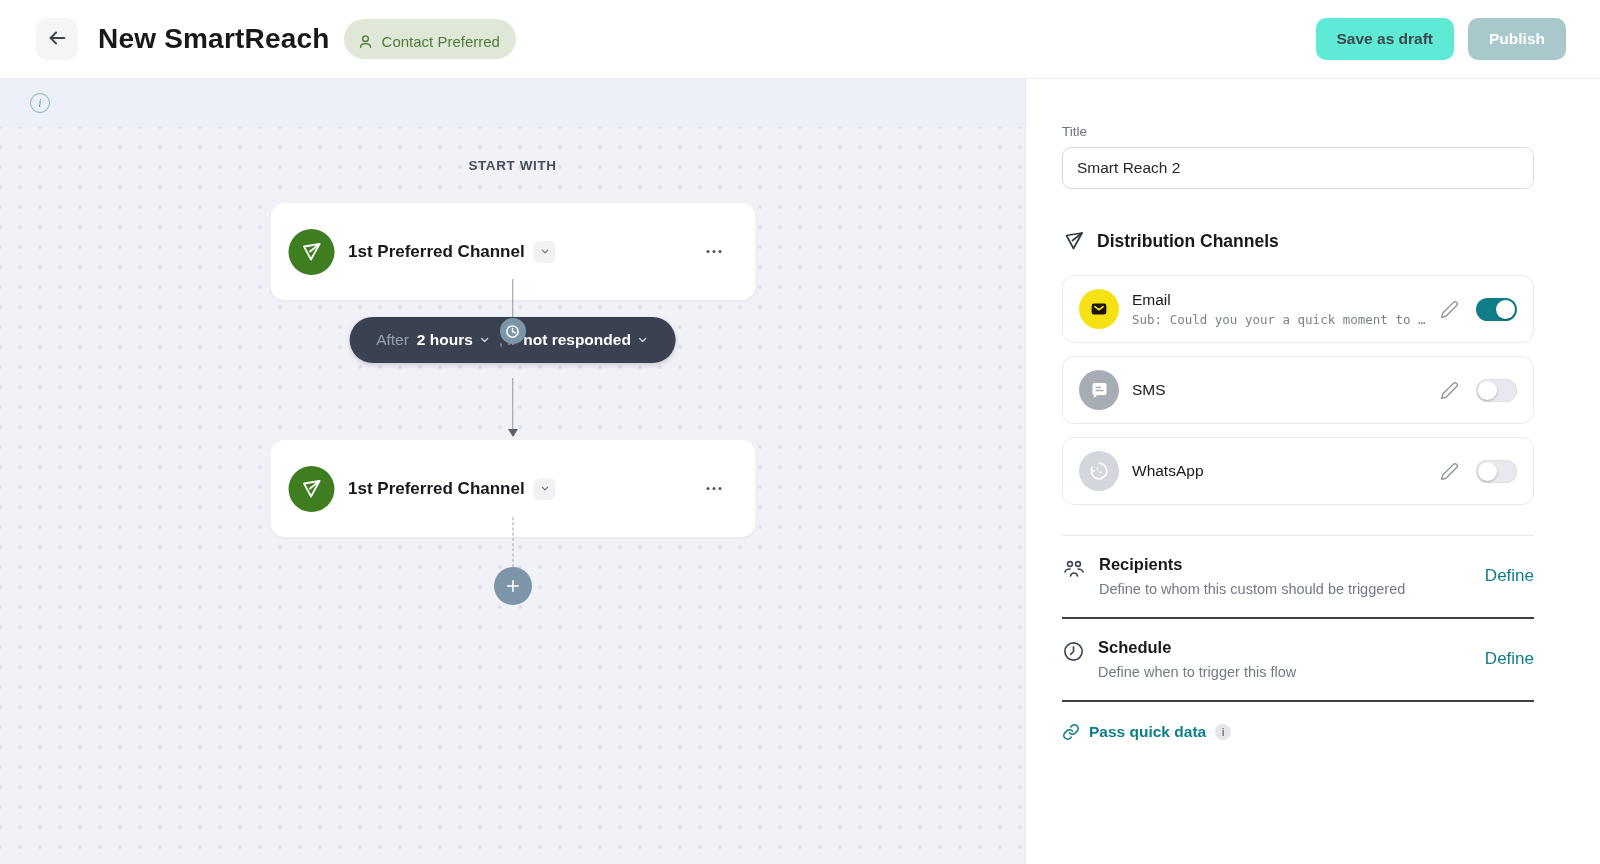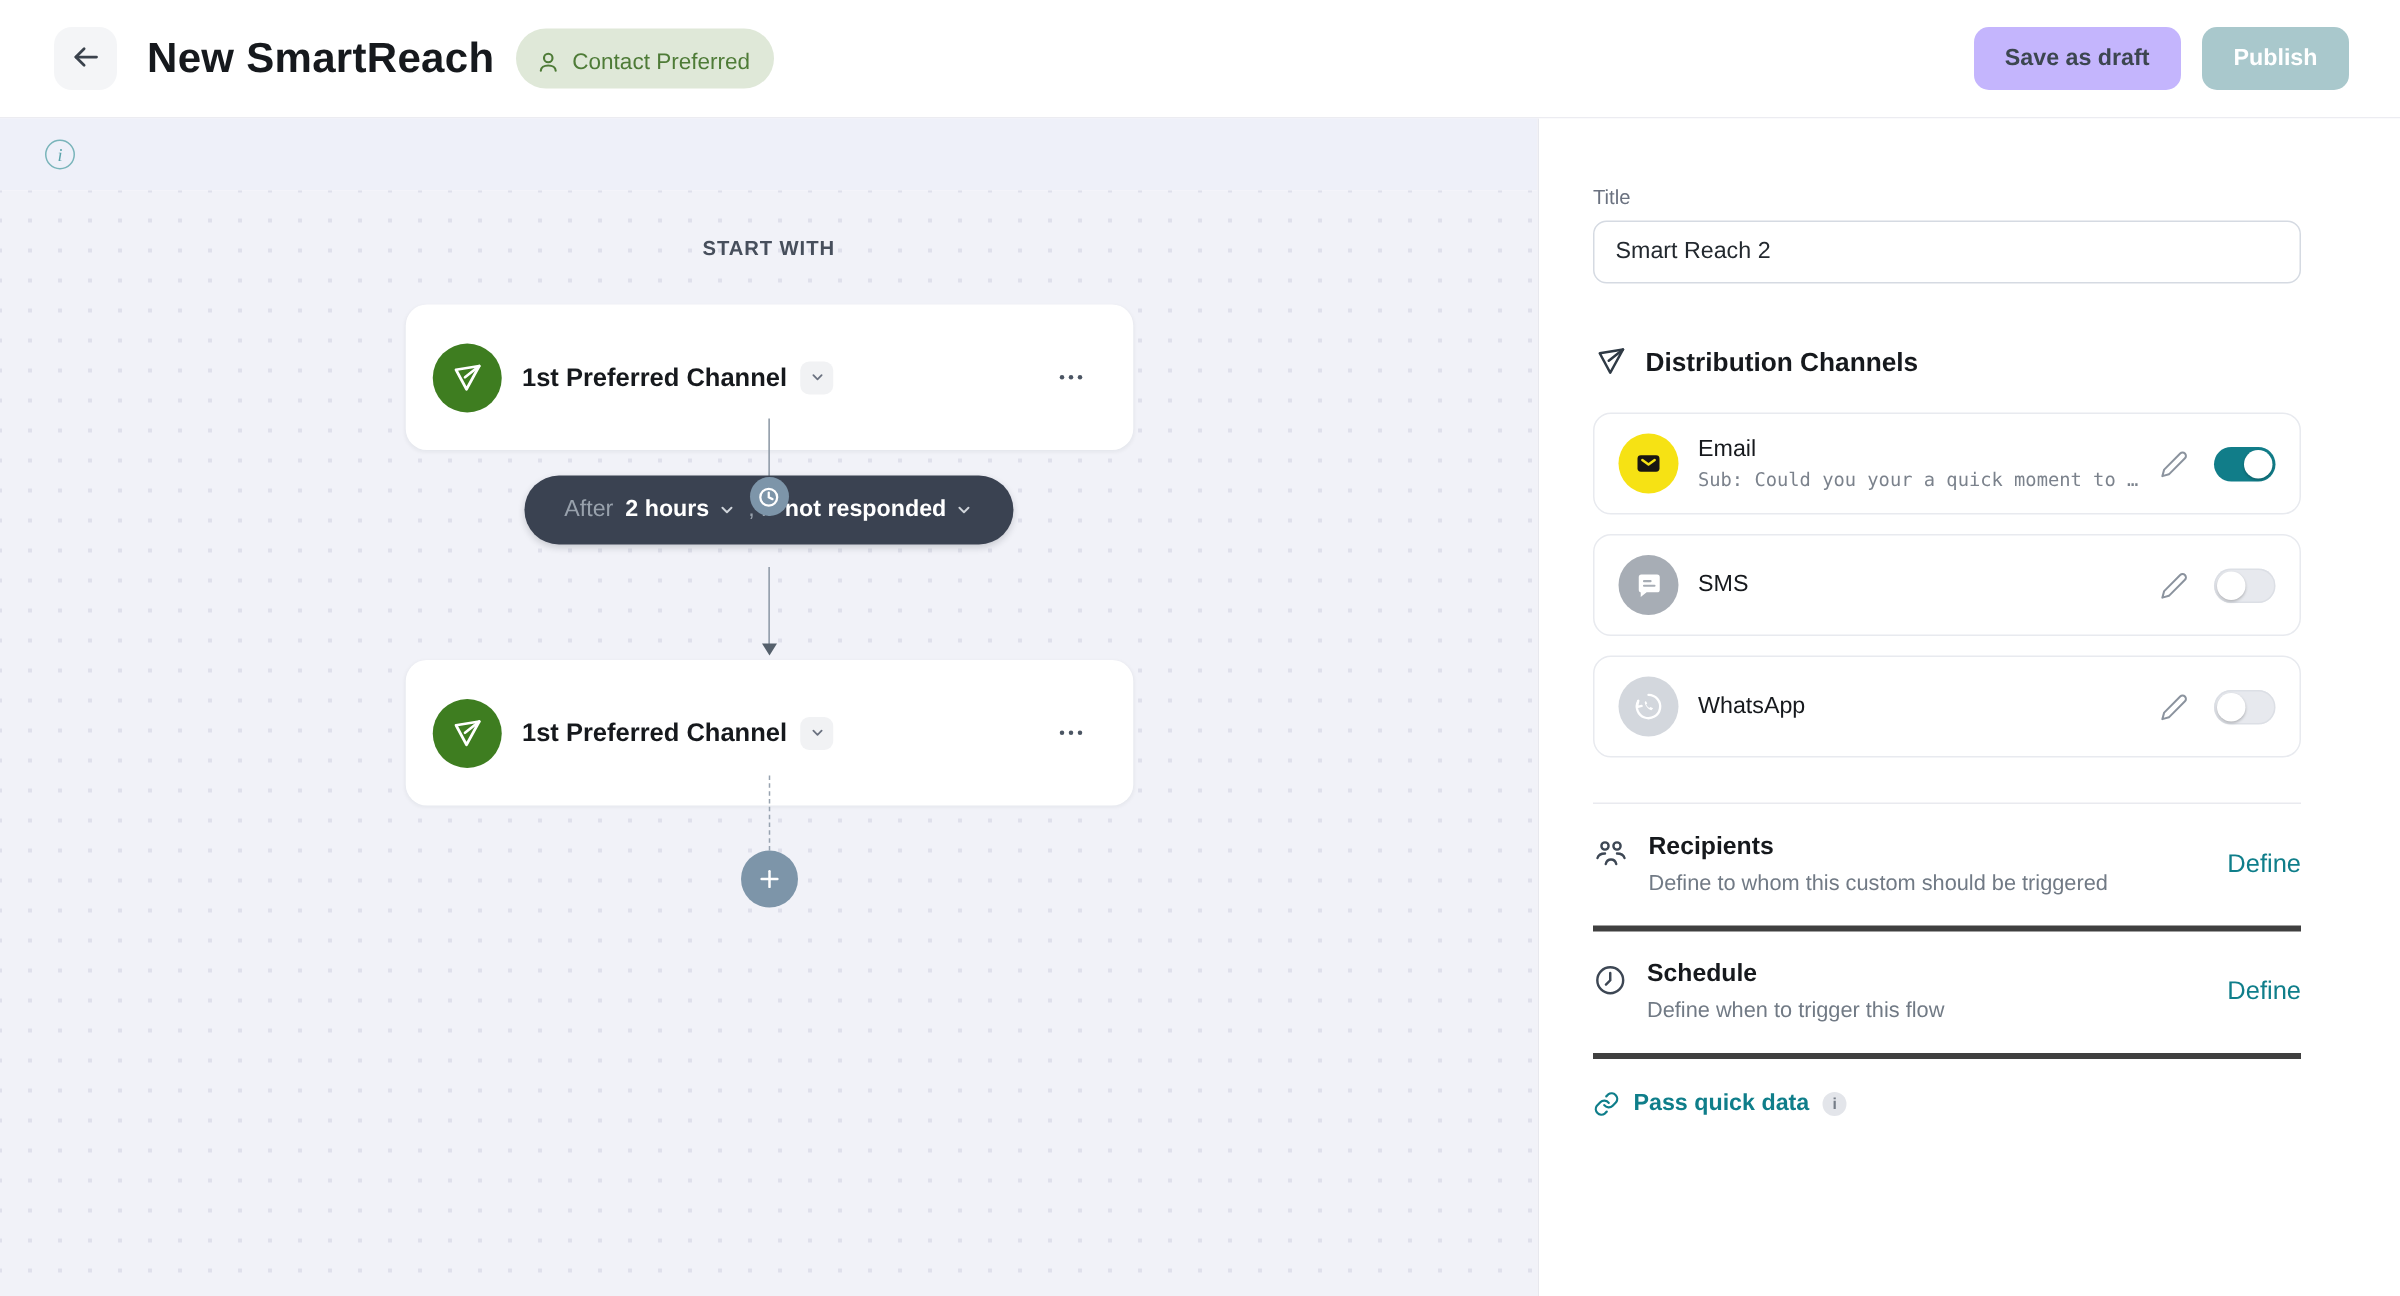--- a/index.html
+++ b/index.html
@@ -10,21 +10,21 @@
   .header { height:79px; background:#fff; border-bottom:1px solid #ececf1;
     display:flex; align-items:center; padding:0 34px 0 36px; }
   .back-btn { width:42px; height:42px; border-radius:12px; background:#f4f5f7;
     border:none; display:flex; align-items:center; justify-content:center; cursor:pointer; }
   .hdr-title { font-size:28px; font-weight:700; color:#16191d; margin-left:20px; letter-spacing:.2px; }
   .badge { display:inline-flex; align-items:flex-end; gap:8px; background:#dfe8d8;
     color:#4e7b37; border-radius:999px; padding:14px 16px 9px 13px; font-size:15px; margin-left:14px; }
   .hdr-spacer { flex:1; }
   .btn { border:none; border-radius:10px; font-size:15.5px; font-weight:700;
     padding:12px 21px; cursor:pointer; font-family:inherit; }
-  .btn-draft { background:#c4b5fd; color:#3c4650; margin-right:14px; }
+  .btn-draft { background:#5eead4; color:#3c4650; margin-right:14px; }
   .btn-publish { background:#a9c8cc; color:#ffffff; }
 
   
   .main { display:flex; height:785px; }
   .canvas { flex:1; min-width:0; display:flex; flex-direction:column; }
   .banner { height:48px; background:#eef0f9; display:flex; align-items:center;
     padding:0 30px; gap:10px; font-size:15px; color:#2b3440; }
   .info-circle { width:20px; height:20px; border-radius:50%; border:1.5px solid #79b4ba;
     color:#5ba3aa; font-size:12px; display:flex; align-items:center; justify-content:center;
     font-family:"Liberation Serif", serif; font-style:italic; flex:0 0 auto; }
@@ -95,21 +95,21 @@
   .toggle.off { background:#e7e9ee; box-shadow:inset 0 0 0 1px #dcdfe5; }
   .toggle .knob { position:absolute; top:2px; width:19px; height:19px; border-radius:50%;
     background:#fff; box-shadow:0 1px 2px rgba(0,0,0,.25); }
   .toggle.on .knob { right:2px; }
   .toggle.off .knob { left:2px; }
 
   .divider { border:none; border-top:1px solid #e9eaef; margin:0; }
   .panel .divider.first { margin-top:30px; }
 
   .def-row { display:flex; align-items:flex-start; padding:19px 0 20px; gap:13px;
-    border-bottom:4px solid #404040; }
+    border-bottom:2px solid #404040; }
   .def-ico { margin-top:2px; flex:0 0 auto; }
   .def-title { font-size:16.5px; font-weight:700; color:#16191d; }
   .def-desc { font-size:14.5px; color:#717a85; margin-top:7px; }
   .def-link { margin-left:auto; align-self:center; font-size:17px; font-weight:500;
     color:#0f7e8a; text-decoration:none; white-space:nowrap; cursor:pointer; }
 
   .custom-data { display:flex; align-items:center; gap:9px; margin-top:21px;
     color:#0f7e8a; font-size:15.5px; font-weight:600; cursor:pointer; }
   .i-badge { width:16px; height:16px; border-radius:50%; background:#e3e5ea; color:#757d87;
     font-size:10.5px; display:flex; align-items:center; justify-content:center; font-weight:600; }

